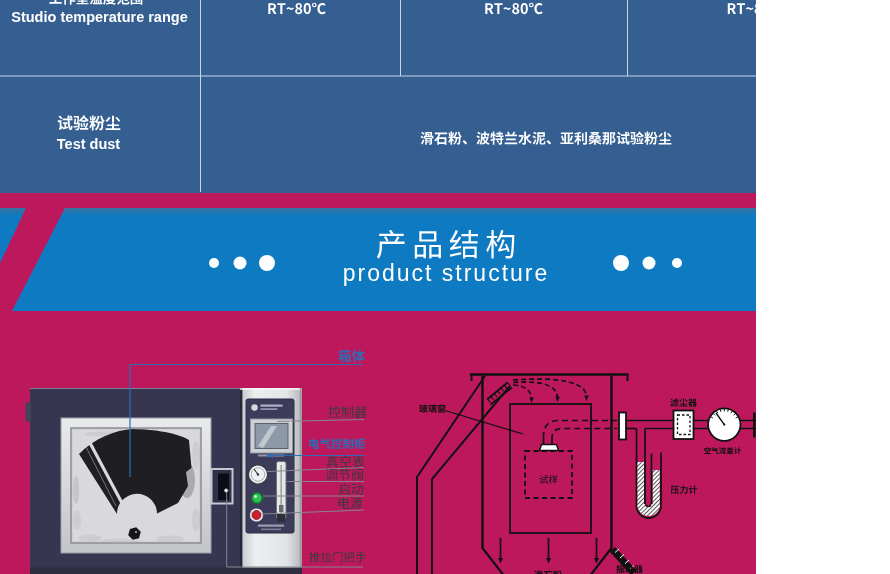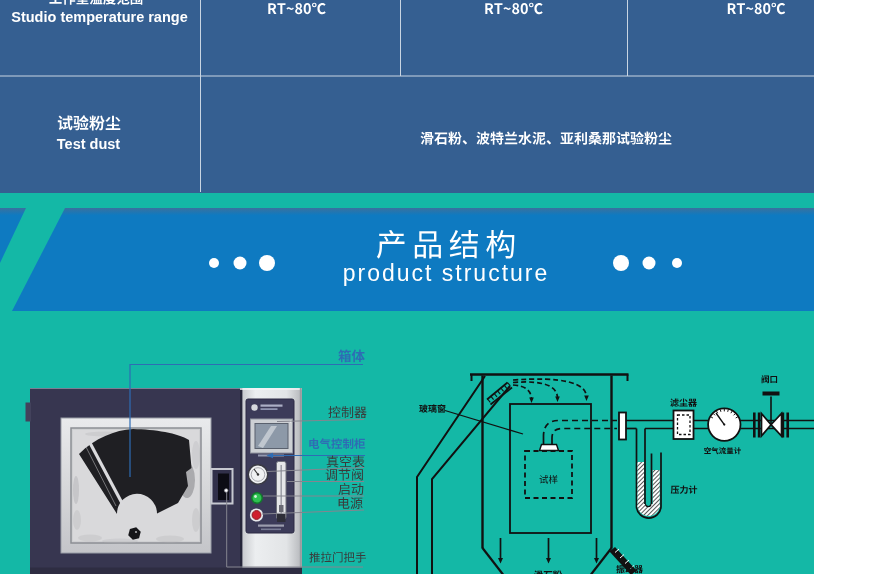--- a/index.html
+++ b/index.html
@@ -1,14 +1,14 @@
 <!DOCTYPE html>
 <html><head><meta charset="utf-8"><style>
 html,body{margin:0;padding:0;background:#ffffff;}
-#page{position:relative;width:814px;height:574px;overflow:hidden;background:#14b8a6;}
+#page{position:relative;width:756px;height:574px;overflow:hidden;background:#be185d;}
 </style></head><body>
 <div id="page"><svg width="890" height="574" viewBox="0 0 890 574">
       <rect x="0" y="0" width="890" height="193" fill="#355f91"></rect>
 <g stroke="#c9d5e2" stroke-width="1">
         <line x1="200.5" y1="0" x2="200.5" y2="192"></line>
         <line x1="400.5" y1="0" x2="400.5" y2="76"></line>
         <line x1="627.5" y1="0" x2="627.5" y2="76"></line>
         <line x1="0" y1="76" x2="890" y2="76"></line>
       </g>
 <path d="M49.4 2.1V3.8H61.7V2.1H56.4V-4.9H60.9V-6.6H50.1V-4.9H54.5V2.1Z M69.2 -7.8C68.6 -5.9 67.5 -3.9 66.3 -2.7C66.7 -2.5 67.3 -1.9 67.6 -1.6C68.2 -2.3 68.8 -3.2 69.4 -4.2H69.9V4.7H71.5V1.7H75.2V0.2H71.5V-1.3H75V-2.8H71.5V-4.2H75.4V-5.8H70.1C70.3 -6.3 70.6 -6.9 70.8 -7.4ZM65.6 -7.9C65 -6 63.8 -4.1 62.5 -2.8C62.8 -2.4 63.3 -1.5 63.4 -1.1C63.7 -1.4 64 -1.7 64.3 -2.1V4.7H65.9V-4.6C66.4 -5.5 66.9 -6.5 67.2 -7.4Z M77.7 0.4V1.8H81.6V2.9H76.5V4.3H88.5V2.9H83.3V1.8H87.5V0.4H83.3V-0.7H81.6V0.4ZM81.4 -7.7C81.5 -7.5 81.7 -7.2 81.8 -6.9H76.6V-4.3H78.1V-3.2H80.1C79.5 -2.7 79 -2.3 78.8 -2.2C78.5 -1.9 78.2 -1.8 77.9 -1.7C78 -1.3 78.2 -0.6 78.3 -0.3C78.9 -0.5 79.6 -0.6 85.7 -1.1C86 -0.8 86.2 -0.5 86.4 -0.2L87.7 -1.1C87.2 -1.7 86.2 -2.5 85.4 -3.2H87V-4.3H88.4V-6.9H83.6C83.4 -7.3 83.2 -7.8 83 -8.2ZM83.8 -2.8 84.5 -2.2 80.6 -1.9C81.1 -2.3 81.7 -2.8 82.1 -3.2H84.5ZM78.2 -4.6V-5.4H86.8V-4.6Z M95.9 -4.1H99.5V-3.3H95.9ZM95.9 -6.1H99.5V-5.3H95.9ZM94.4 -7.4V-2H101.1V-7.4ZM90.5 -6.7C91.3 -6.2 92.4 -5.6 92.9 -5.2L93.9 -6.4C93.3 -6.9 92.2 -7.5 91.3 -7.8ZM89.6 -3C90.5 -2.6 91.6 -2 92.2 -1.5L93 -2.8C92.4 -3.2 91.3 -3.8 90.5 -4.1ZM89.9 3.5 91.3 4.4C92 3.1 92.8 1.6 93.4 0.2L92.2 -0.8C91.5 0.7 90.5 2.4 89.9 3.5ZM92.9 2.9V4.3H102.4V2.9H101.6V-1.2H93.9V2.9ZM95.4 2.9V0.2H96.1V2.9ZM97.3 2.9V0.2H98.1V2.9ZM99.3 2.9V0.2H100.1V2.9Z M108 -5V-4.1H106.1V-2.8H108V-0.7H113.5V-2.8H115.5V-4.1H113.5V-5H112V-4.1H109.5V-5ZM112 -2.8V-1.9H109.5V-2.8ZM112.4 1.1C111.9 1.5 111.3 1.9 110.6 2.2C109.9 1.9 109.3 1.5 108.8 1.1ZM106.2 -0.2V1.1H107.7L107.1 1.3C107.6 1.9 108.2 2.4 108.8 2.8C107.8 3 106.7 3.2 105.6 3.3C105.8 3.6 106.1 4.2 106.2 4.6C107.8 4.4 109.2 4.2 110.5 3.7C111.8 4.2 113.3 4.5 114.9 4.7C115.1 4.3 115.5 3.6 115.9 3.3C114.6 3.2 113.5 3.1 112.4 2.8C113.5 2.2 114.3 1.4 114.8 0.3L113.8 -0.2L113.5 -0.2ZM109 -7.7C109.1 -7.4 109.2 -7.1 109.3 -6.8H104.2V-3.2C104.2 -1.1 104.2 1.9 103.1 4C103.5 4.1 104.2 4.4 104.6 4.7C105.7 2.5 105.9 -0.9 105.9 -3.2V-5.3H115.6V-6.8H111.2C111 -7.2 110.8 -7.7 110.6 -8.1Z M117.1 3.4 118.3 4.7C119.3 3.6 120.4 2.4 121.4 1.2L120.5 -0C119.4 1.2 118 2.6 117.1 3.4ZM117.7 -3.4C118.4 -2.9 119.5 -2.2 120.1 -1.8L121 -3C120.5 -3.4 119.3 -4 118.6 -4.4ZM116.9 -0.9C117.6 -0.5 118.7 0.2 119.3 0.6L120.2 -0.6C119.6 -1 118.5 -1.6 117.7 -2ZM121.7 -3.9V2.2C121.7 4 122.3 4.5 124.2 4.5C124.6 4.5 126.6 4.5 127 4.5C128.7 4.5 129.2 3.9 129.4 1.9C128.9 1.8 128.3 1.6 127.9 1.3C127.8 2.7 127.6 3 126.9 3C126.4 3 124.8 3 124.4 3C123.5 3 123.4 2.9 123.4 2.2V-2.4H126.6V-0.6C126.6 -0.5 126.5 -0.4 126.3 -0.4C126.1 -0.4 125.2 -0.4 124.5 -0.4C124.7 -0 125 0.6 125.1 1.1C126.1 1.1 126.9 1.1 127.5 0.8C128.1 0.6 128.2 0.2 128.2 -0.6V-3.9ZM124.6 -8V-7H121.3V-8H119.7V-7H116.9V-5.5H119.7V-4.4H121.3V-5.5H124.6V-4.4H126.3V-5.5H129.1V-7H126.3V-8Z M132.9 -5V-3.7H135.6V-3.1H133.4V-1.8H135.6V-1.1H132.7V0.2H135.6V2.5H137.1V0.2H138.8C138.8 0.5 138.7 0.7 138.6 0.8C138.5 0.9 138.5 0.9 138.3 0.9C138.1 0.9 137.9 0.9 137.5 0.9C137.7 1.2 137.8 1.7 137.8 2.1C138.3 2.1 138.8 2.1 139.1 2.1C139.3 2 139.6 1.9 139.8 1.7C140.1 1.4 140.2 0.7 140.3 -0.6C140.3 -0.8 140.3 -1.1 140.3 -1.1H137.1V-1.8H139.6V-3.1H137.1V-3.7H140.1V-5H137.1V-5.8H135.6V-5ZM130.7 -7.5V4.7H132.2V4.1H140.8V4.7H142.3V-7.5ZM132.2 2.8V-6.1H140.8V2.8Z" fill="#ffffff"></path>

